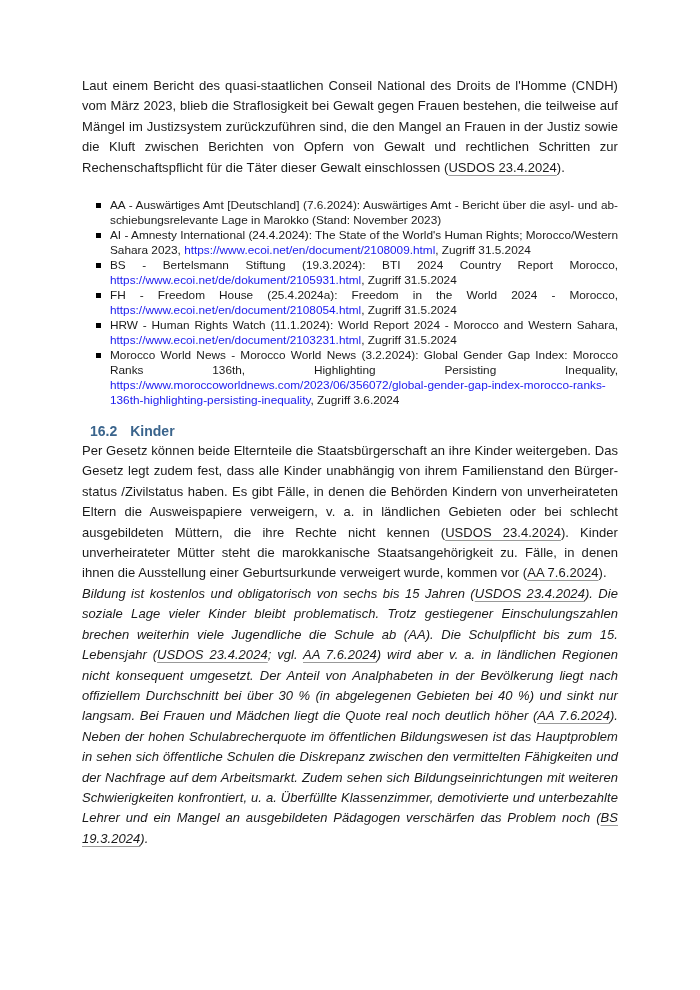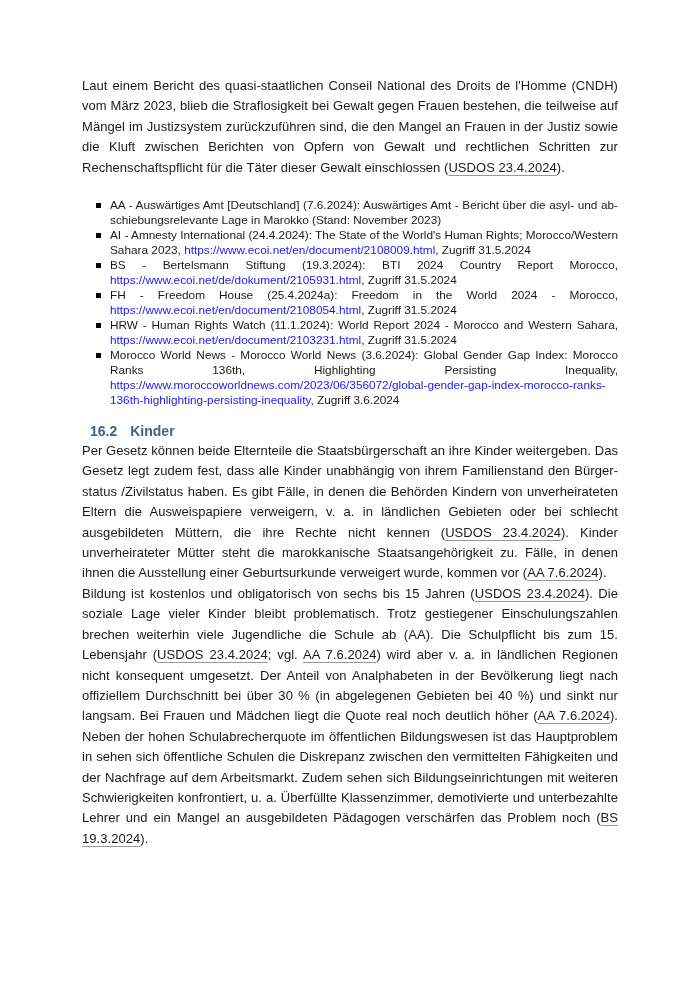--- a/index.html
+++ b/index.html
@@ -61,21 +61,21 @@
     color:var(--heading);
   }
   .section-number{margin-right:13px;}
   .last-change{
     margin-top:4px;
     font-size:12.4px;
     line-height:16px;
     color:var(--subheading);
   }
   .para-1{margin-top:13px;}
-  .para-2{margin-top:8px;}
+  .para-2{margin-top:8px;font-style:italic;}
   .cite{
     text-decoration:underline;
     text-decoration-color:var(--cite_underline);
     text-decoration-thickness:1px;
     text-underline-offset:2.5px;
     cursor:pointer;
   }
   a.url{
     color:var(--link);
     text-decoration:none;
@@ -99,21 +99,21 @@
 
   <p class="body-text"><span>Laut einem Bericht des quasi-staatlichen Conseil National des Droits de l'Homme (CNDH) vom März 2023, blieb die Straflosigkeit bei Gewalt gegen Frauen bestehen, die teilweise auf Mängel im Justizsystem zurückzuführen sind, die den Mangel an Frauen in der Justiz sowie die Kluft zwischen Berichten von Opfern von Gewalt und rechtlichen Schritten zur Rechenschaftspflicht für die Täter dieser Gewalt einschlossen (</span><span class="cite">USDOS 23.4.2024</span><span>).</span></p>
 
 
   <ul class="sources">
       <li><span>AA - Auswärtiges Amt [Deutschland] (7.6.2024): Auswärtiges Amt - Bericht über die asyl- und ab­schiebungsrelevante Lage in Marokko (Stand: November 2023)</span></li>
       <li><span>AI - Amnesty International (24.4.2024): The State of the World's Human Rights; Morocco/Western Sahara 2023, </span><a class="url" href="#">https://www.ecoi.net/en/document/2108009.html</a><span>, Zugriff 31.5.2024</span></li>
       <li><span>BS - Bertelsmann Stiftung (19.3.2024): BTI 2024 Country Report Morocco, </span><a class="url" href="#">https://www.ecoi.net/de/dokument/2105931.html</a><span>, Zugriff 31.5.2024</span></li>
       <li><span>FH - Freedom House (25.4.2024a): Freedom in the World 2024 - Morocco, </span><a class="url" href="#">https://www.ecoi.net/en/document/2108054.html</a><span>, Zugriff 31.5.2024</span></li>
       <li><span>HRW - Human Rights Watch (11.1.2024): World Report 2024 - Morocco and Western Sahara, </span><a class="url" href="#">https://www.ecoi.net/en/document/2103231.html</a><span>, Zugriff 31.5.2024</span></li>
-      <li><span>Morocco World News - Morocco World News (3.6.2024): Global Gender Gap Index: Morocco Ranks 136th, Highlighting Persisting Inequality, </span><a class="url" href="#">https://www.moroccoworldnews.com/2023/06/356072/global-gender-gap-index-morocco-ranks-136th-highlighting-persisting-inequality</a><span>, Zugriff 3.6.2024</span></li>
+      <li><span>Morocco World News - Morocco World News (3.2.2024): Global Gender Gap Index: Morocco Ranks 136th, Highlighting Persisting Inequality, </span><a class="url" href="#">https://www.moroccoworldnews.com/2023/06/356072/global-gender-gap-index-morocco-ranks-136th-highlighting-persisting-inequality</a><span>, Zugriff 3.6.2024</span></li>
     </ul>
 
   <h2 class="section-heading">
     <span class="section-number">16.2</span><span>Kinder</span>
   </h2>
 
 
   <p class="body-text para-1"><span>Per Gesetz können beide Elternteile die Staatsbürgerschaft an ihre Kinder weitergeben. Das Gesetz legt zudem fest, dass alle Kinder unabhängig von ihrem Familienstand den Bürger­status /Zivilstatus haben. Es gibt Fälle, in denen die Behörden Kindern von unverheirateten Eltern die Ausweispapiere verweigern, v. a. in ländlichen Gebieten oder bei schlecht ausgebil­deten Müttern, die ihre Rechte nicht kennen (</span><span class="cite">USDOS 23.4.2024</span><span>). Kinder unverheirateter Mütter steht die marokkanische Staatsangehörigkeit zu. Fälle, in denen ihnen die Ausstellung einer Geburtsurkunde verweigert wurde, kommen vor (</span><span class="cite">AA 7.6.2024</span><span>).</span></p>
 
   <p class="body-text para-2"><span>Bildung ist kostenlos und obligatorisch von sechs bis 15 Jahren (</span><span class="cite">USDOS 23.4.2024</span><span>). Die soziale Lage vieler Kinder bleibt problematisch. Trotz gestiegener Einschulungszahlen brechen wei­terhin viele Jugendliche die Schule ab (AA). Die Schulpflicht bis zum 15. Lebensjahr (</span><span class="cite">USDOS 23.4.2024</span><span>; vgl. </span><span class="cite">AA 7.6.2024</span><span>) wird aber v. a. in ländlichen Regionen nicht konsequent umgesetzt. Der Anteil von Analphabeten in der Bevölkerung liegt nach offiziellem Durchschnitt bei über 30 % (in abgelegenen Gebieten bei 40 %) und sinkt nur langsam. Bei Frauen und Mädchen liegt die Quote real noch deutlich höher (</span><span class="cite">AA 7.6.2024</span><span>). Neben der hohen Schulabrecherquote im öffent­lichen Bildungswesen ist das Hauptproblem in sehen sich öffentliche Schulen die Diskrepanz zwischen den vermittelten Fähigkeiten und der Nachfrage auf dem Arbeitsmarkt. Zudem sehen sich Bildungseinrichtungen mit weiteren Schwierigkeiten konfrontiert, u. a. Überfüllte Klassen­zimmer, demotivierte und unterbezahlte Lehrer und ein Mangel an ausgebildeten Pädagogen verschärfen das Problem noch (</span><span class="cite">BS 19.3.2024</span><span>).</span></p>

